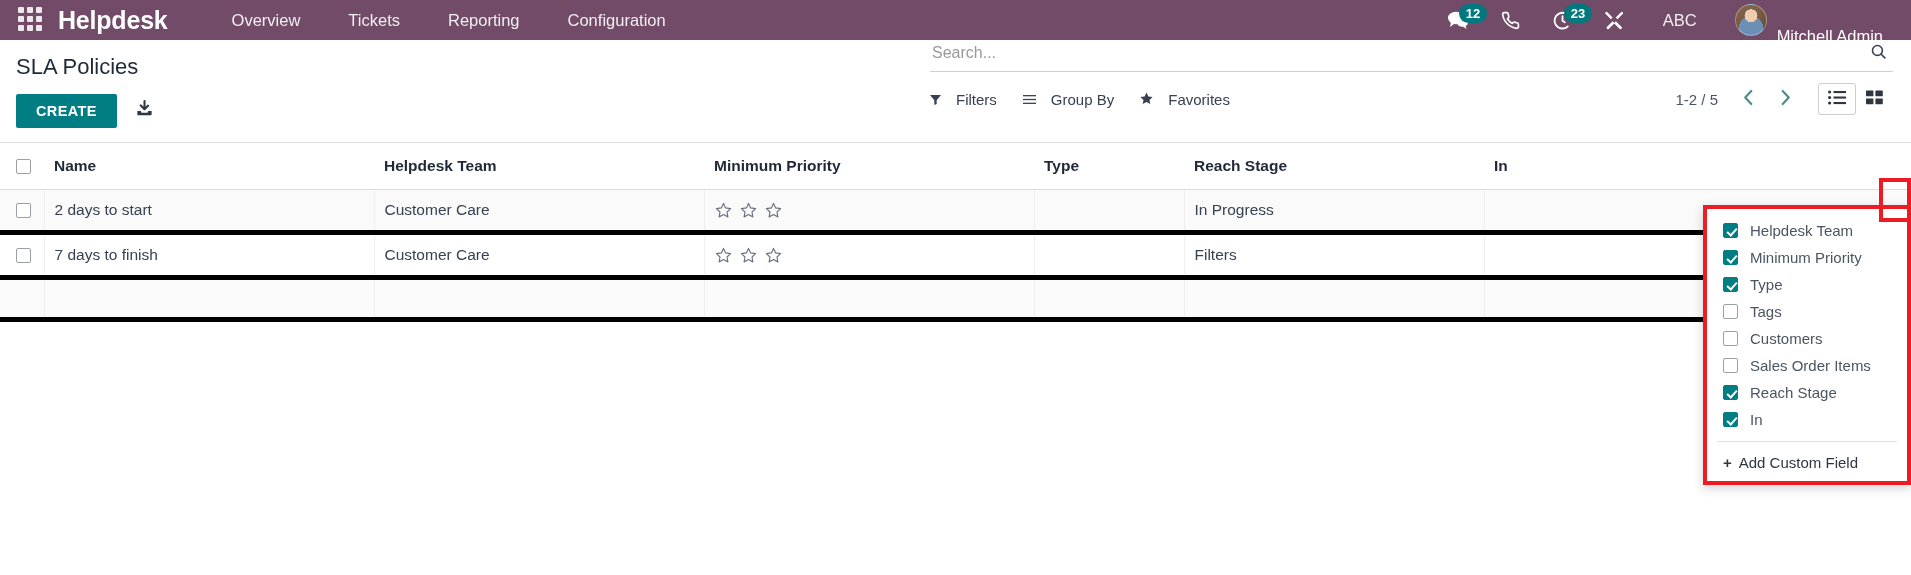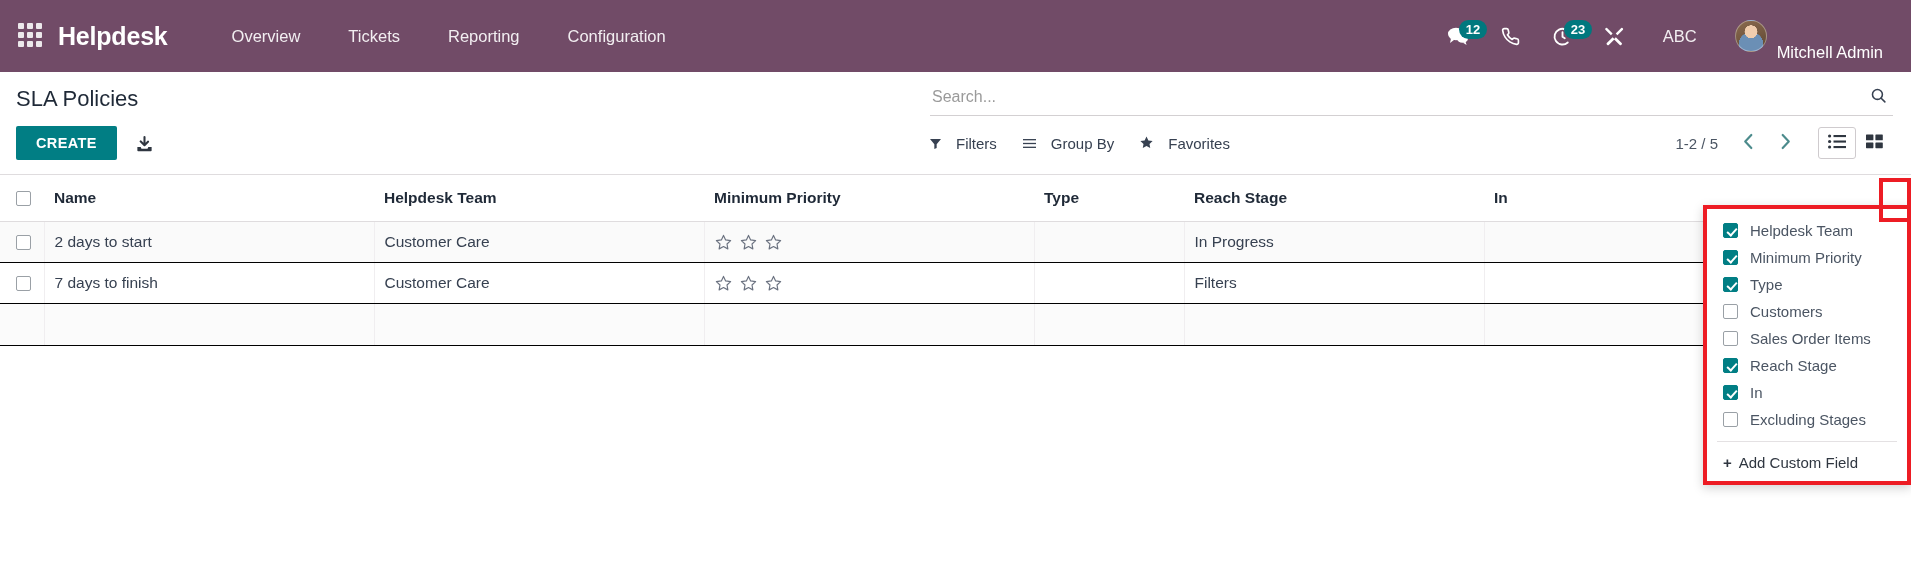--- a/index.html
+++ b/index.html
@@ -5,21 +5,21 @@
   * { box-sizing: border-box; margin: 0; padding: 0; }
   html, body {
     width: 1911px; height: 575px;
     font-family: "Liberation Sans", sans-serif;
     background: #ffffff;
     overflow: hidden;
   }
 
   
   .navbar {
-    height: 72px;
+    height: 40px;
     background: #714B67;
     display: flex;
     align-items: center;
     padding: 0 18px 0 10px;
     color: #ffffff;
     position: relative;
   }
   .apps-grid {
     width: 26px; height: 26px;
     display: grid;
@@ -105,39 +105,39 @@
     display: flex;
     align-items: flex-start;
   }
   .cp-left { padding: 14px 0 0 16px; width: 930px; }
   .page-title {
     font-size: 22px;
     color: #1f2937;
     font-weight: 400;
     margin-bottom: 14px;
   }
-  .cp-buttons { display: flex; align-items: flex-end; gap: 14px; padding-bottom: 14px;}
+  .cp-buttons { display: flex; align-items: flex-start; gap: 14px; padding-bottom: 14px;}
   .btn-create {
     background: #017e84;
     color: #ffffff;
     border: none;
     font-size: 14.5px;
     font-weight: 700;
     letter-spacing: 0.4px;
     padding: 9px 20px;
     border-radius: 2px;
     cursor: pointer;
     font-family: inherit;
   }
   .icon-btn {
     background: none; border: none; cursor: pointer;
     padding: 4px; display: flex; align-items: center;
   }
 
-  .cp-mid { flex: 1; padding-top: 12px; min-width: 0; }
+  .cp-mid { flex: 1; min-width: 0; }
   .search-line {
     display: flex; align-items: center;
     border-bottom: 1px solid #d3d0d2;
     padding: 2px 0 7px 0;
     margin-right: 0px;
   }
   .search-input {
     flex: 1;
     border: none; outline: none;
     font-size: 16px;
@@ -187,21 +187,21 @@
     color: #1f2937;
     padding: 14px 10px;
     border-bottom: 1px solid #dfdcde;
     white-space: nowrap;
     background: #fff;
   }
   table.list td {
     font-size: 15.5px;
     color: #374151;
     padding: 11px 10px;
-    border-bottom: 1px solid #000000;
+    border-bottom: 5px solid #000000;
     border-right: 1px solid #f0eef0;
     white-space: nowrap;
   }
   tr.row-hover td { background: #fafafa; }
   .col-check { width: 44px; padding-left: 16px !important; }
   .col-name { width: 330px; }
   .col-team { width: 330px; }
   .col-priority { width: 330px; }
   .col-type { width: 150px; }
   .col-stage { width: 300px; }
@@ -539,36 +539,36 @@
   <div class="dd-item">
     <span class="dd-cb checked"></span>
     <span>Minimum Priority</span>
   </div>
   <div class="dd-item">
     <span class="dd-cb checked"></span>
     <span>Type</span>
   </div>
   <div class="dd-item">
     <span class="dd-cb"></span>
+    <span>Tags</span>
+  </div>
+  <div class="dd-item">
+    <span class="dd-cb"></span>
     <span>Customers</span>
   </div>
   <div class="dd-item">
     <span class="dd-cb"></span>
     <span>Sales Order Items</span>
   </div>
   <div class="dd-item">
     <span class="dd-cb checked"></span>
     <span>Reach Stage</span>
   </div>
   <div class="dd-item">
     <span class="dd-cb checked"></span>
     <span>In</span>
-  </div>
-  <div class="dd-item">
-    <span class="dd-cb"></span>
-    <span>Excluding Stages</span>
   </div>
   <div class="dd-sep"></div>
   <div class="dd-add">
     <span class="dd-plus">+</span>
     <span>Add Custom Field</span>
   </div>
 </div>
 
 </body></html>

